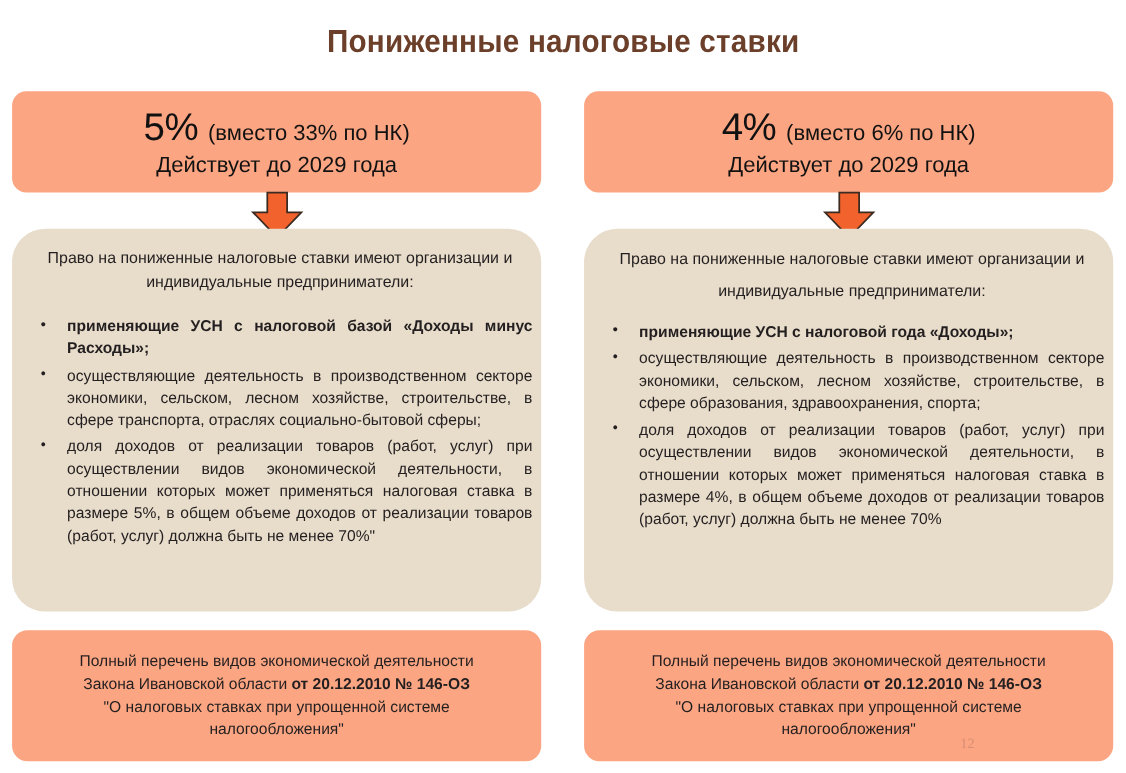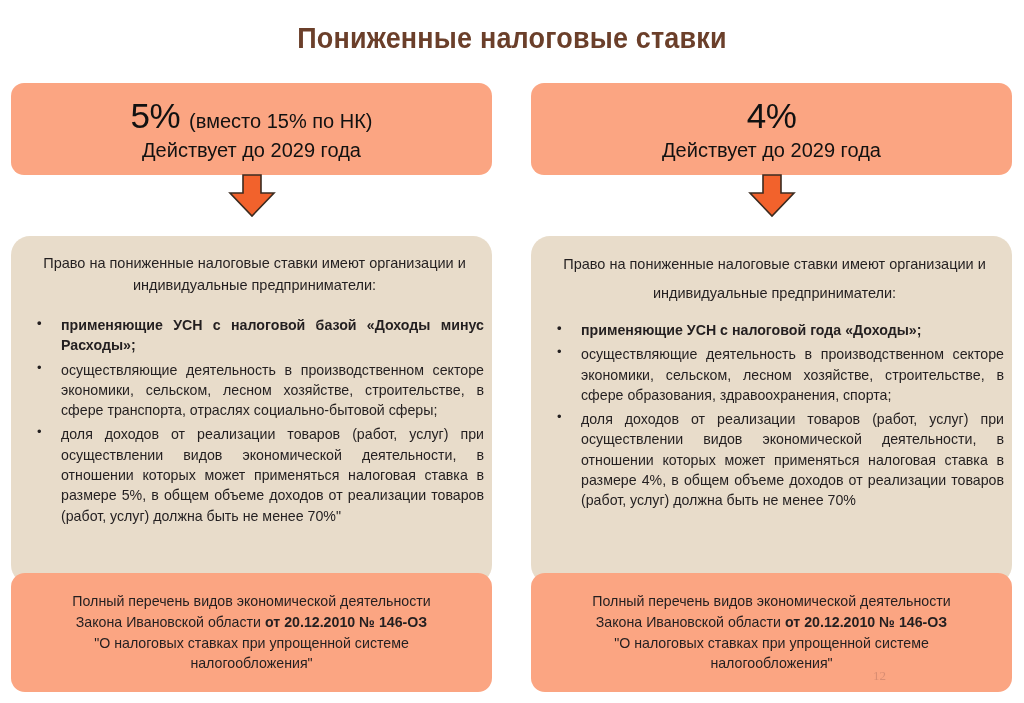--- a/index.html
+++ b/index.html
@@ -106,24 +106,23 @@
   .arrow-wrap svg { display: block; }
 
   
   .body-box {
     position: absolute;
     top: 208px;
     left: 0;
     width: 481px;
     height: 348px;
     background: #e8dcca;
-    border-radius: 19px;
+    border-radius: 30px;
     box-sizing: border-box;
     padding: 12px 8px 10px 14px;
-    margin-top: 28px;
   }
   .intro {
     text-align: center;
     font-size: 14.5px;
     line-height: 1.55;
     color: #231f20;
     padding: 4px 6px 0 6px;
   }
   .col-right .intro { line-height: 2.0; padding-top: 2px; }
 
@@ -195,21 +194,21 @@
 
 <div class="slide">
 
   <div class="slide-title">Пониженные налоговые ставки</div>
 
   <div class="col col-left">
 
     <div class="rate-box">
       <div class="rate-line1">
         <span class="rate-pct">5%</span>
-        <span class="rate-note">(вместо 15% по НК)</span>
+        <span class="rate-note">(вместо 33% по НК)</span>
       </div>
       <div class="rate-line2">Действует до 2029 года</div>
     </div>
 
     <div class="arrow-wrap">
       <svg width="48" height="44" viewBox="0 0 48 44">
         <polygon points="15,1 33,1 33,19 46,19 24,42 2,19 15,19" fill="#f2622c" stroke="#3b2b20" stroke-width="1.6" stroke-linejoin="miter"></polygon>
       </svg>
     </div>
 
@@ -228,20 +227,21 @@
       <div class="foot-line">"О налоговых ставках при упрощенной системе</div>
       <div class="foot-line">налогообложения"</div>
     </div>
   </div>
 
   <div class="col col-right">
 
     <div class="rate-box">
       <div class="rate-line1">
         <span class="rate-pct">4%</span>
+        <span class="rate-note">(вместо 6% по НК)</span>
       </div>
       <div class="rate-line2">Действует до 2029 года</div>
     </div>
 
     <div class="arrow-wrap">
       <svg width="48" height="44" viewBox="0 0 48 44">
         <polygon points="15,1 33,1 33,19 46,19 24,42 2,19 15,19" fill="#f2622c" stroke="#3b2b20" stroke-width="1.6" stroke-linejoin="miter"></polygon>
       </svg>
     </div>
 

